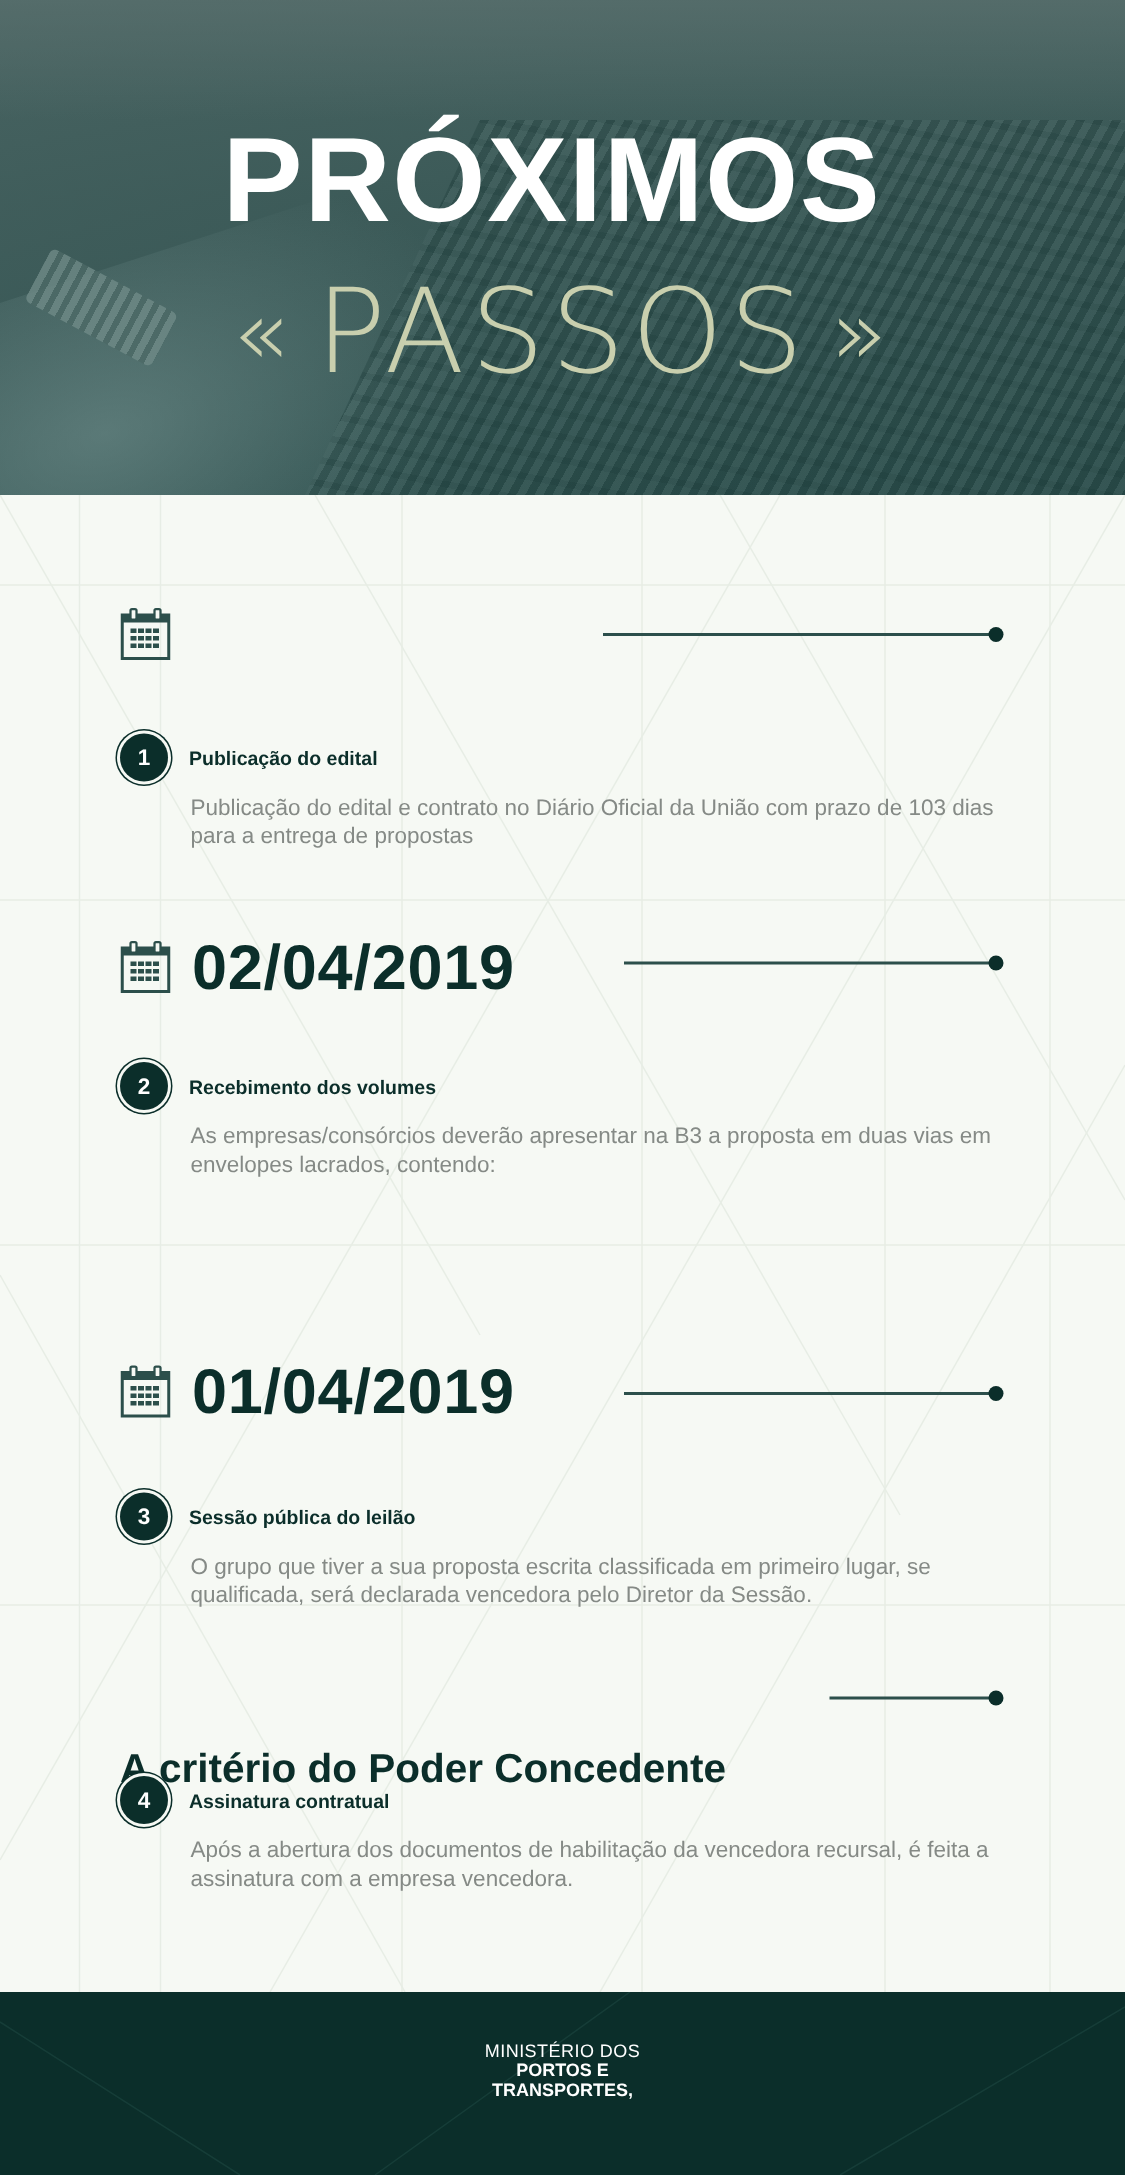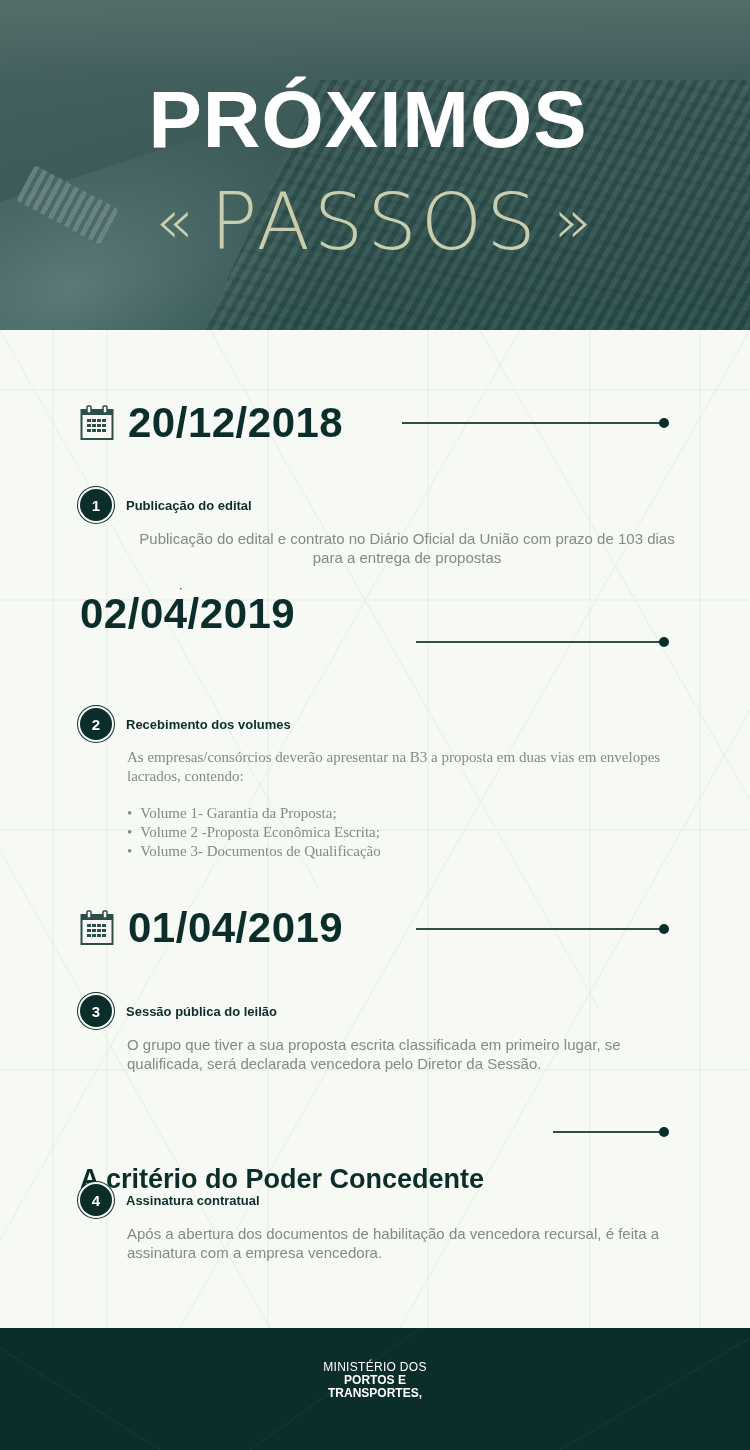--- a/index.html
+++ b/index.html
@@ -147,34 +147,33 @@
       <rect x="7" y="19" width="4" height="3"></rect>
         <rect x="12" y="19" width="4" height="3"></rect>
         <rect x="17" y="19" width="4" height="3"></rect>
         <rect x="22" y="19" width="4" height="3"></rect>
       <rect x="7" y="24" width="4" height="3"></rect>
         <rect x="12" y="24" width="4" height="3"></rect>
         <rect x="17" y="24" width="4" height="3"></rect>
         <rect x="22" y="24" width="4" height="3"></rect>
     </g>
   </svg>
-  <span class="date-text">20/12/2018</span>
 </div>
 <div class="rule" style="left:402px; top:422px; width:262px;"></div>
 <div class="rule-dot" style="left:659px; top:418px;"></div>
 
 <div class="step-head" style="top:489px;">
   <span class="badge">1</span>
   <span class="step-title">Publicação do edital</span>
 </div>
-<div class="step-desc" style="top:529px;text-align:center;">
+<div class="step-desc" style="top:529px;">
   <p>Publicação do edital e contrato no Diário Oficial da União com prazo de 103 dias para a entrega de propostas</p>
 </div>
 
-<div class="date-row" style="top:588px;flex-direction:column;">
+<div class="date-row" style="top:620px;">
   <svg class="cal-icon" viewBox="0 0 34 36">
     <rect x="1.5" y="5" width="31" height="29" fill="none" stroke="#2c4f4b" stroke-width="2"></rect>
     <rect x="1.5" y="5" width="31" height="5" fill="#2c4f4b"></rect>
     <rect x="7" y="1" width="4" height="7" rx="1" fill="#f6f9f4" stroke="#2c4f4b" stroke-width="1.5"></rect>
     <rect x="23" y="1" width="4" height="7" rx="1" fill="#f6f9f4" stroke="#2c4f4b" stroke-width="1.5"></rect>
     <g fill="#2c4f4b">
       <rect x="7" y="14" width="4" height="3"></rect>
         <rect x="12" y="14" width="4" height="3"></rect>
         <rect x="17" y="14" width="4" height="3"></rect>
         <rect x="22" y="14" width="4" height="3"></rect>
@@ -190,27 +189,22 @@
   </svg>
   <span class="date-text">02/04/2019</span>
 </div>
 <div class="rule" style="left:416px; top:641px; width:248px;"></div>
 <div class="rule-dot" style="left:659px; top:637px;"></div>
 
 <div class="step-head" style="top:708px;">
   <span class="badge">2</span>
   <span class="step-title">Recebimento dos volumes</span>
 </div>
-<div class="step-desc" style="top:748px;font-family:Liberation Serif, serif;">
+<div class="step-desc" style="top:748px;">
   <p>As empresas/consórcios deverão apresentar na B3 a proposta em duas vias em envelopes lacrados, contendo:</p>
-  <ul>
-    <li>Volume 1- Garantia da Proposta;</li>
-    <li>Volume 2 -Proposta Econômica Escrita;</li>
-    <li>Volume 3-  Documentos de Qualificação</li>
-  </ul>
 </div>
 
 <div class="date-row" style="top:903px;">
   <svg class="cal-icon" viewBox="0 0 34 36">
     <rect x="1.5" y="5" width="31" height="29" fill="none" stroke="#2c4f4b" stroke-width="2"></rect>
     <rect x="1.5" y="5" width="31" height="5" fill="#2c4f4b"></rect>
     <rect x="7" y="1" width="4" height="7" rx="1" fill="#f6f9f4" stroke="#2c4f4b" stroke-width="1.5"></rect>
     <rect x="23" y="1" width="4" height="7" rx="1" fill="#f6f9f4" stroke="#2c4f4b" stroke-width="1.5"></rect>
     <g fill="#2c4f4b">
       <rect x="7" y="14" width="4" height="3"></rect>

